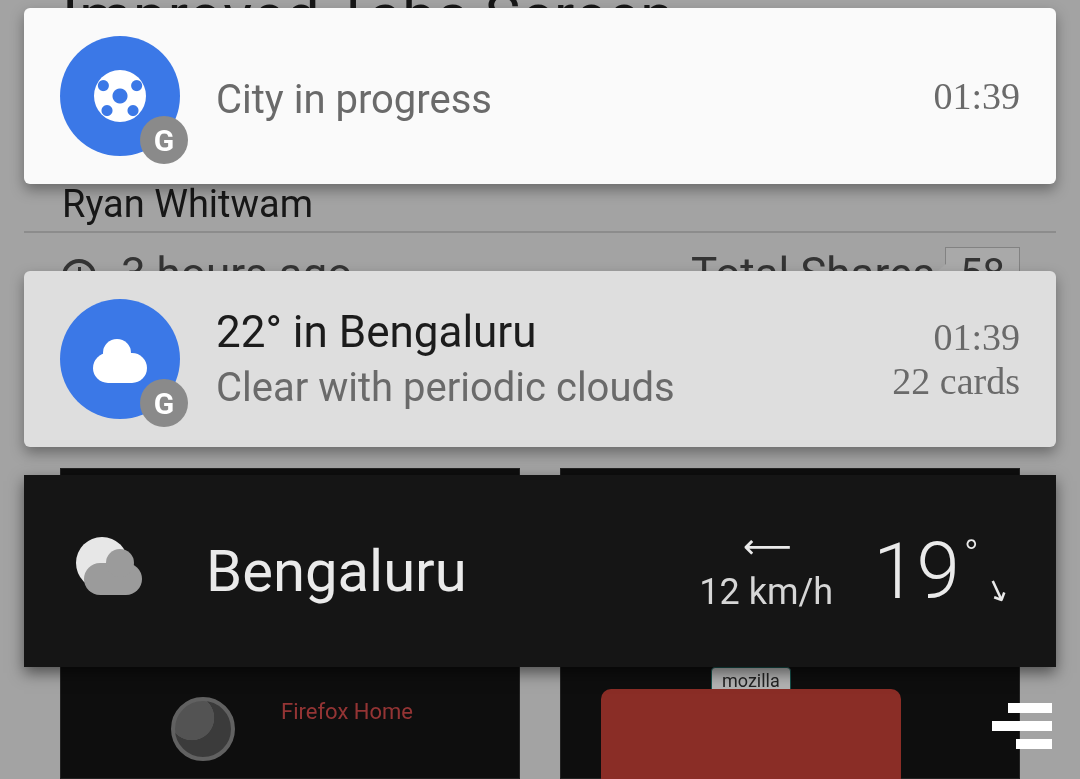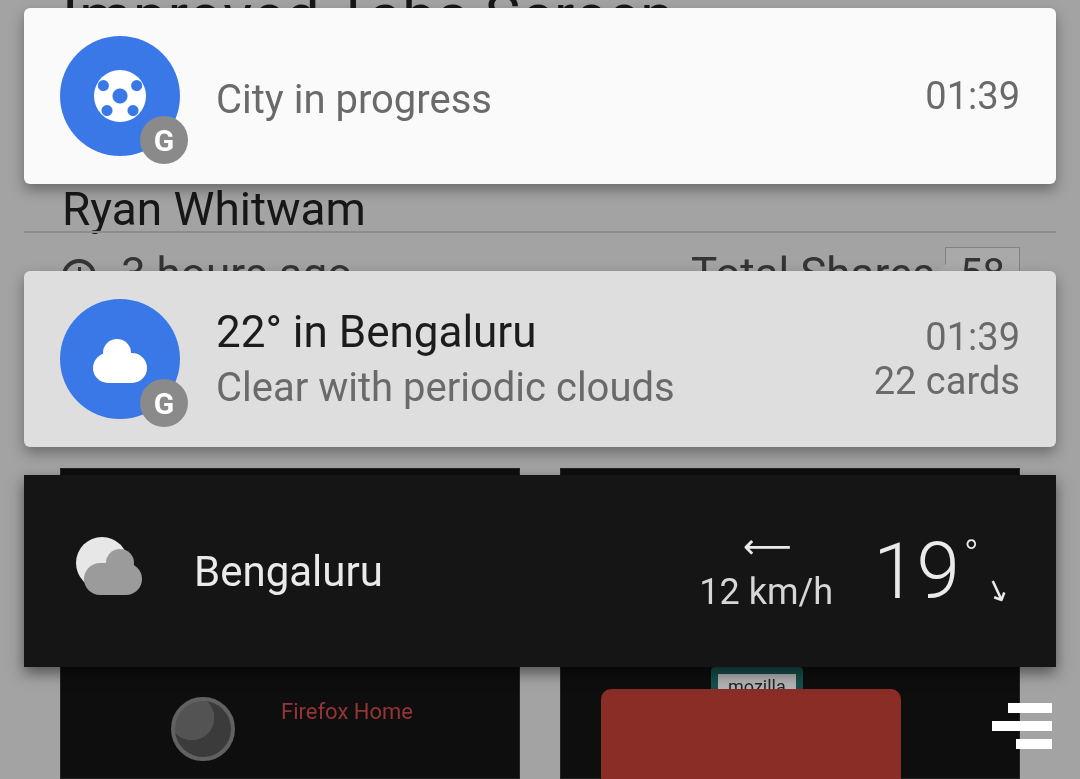--- a/index.html
+++ b/index.html
@@ -13,21 +13,21 @@
     filter: grayscale(20%);
   }
   .bg .dim { position: absolute; inset: 0; background: rgba(0,0,0,0.30); }
   .bg .headline {
     position: absolute; top: -20px; left: 62px;
     font-size: 60px; font-weight: 400; color: #222;
     letter-spacing: 1px;
   }
   .bg .author {
     position: absolute; top: 182px; left: 62px;
-    font-size: 46px; color: #222;
+    font-size: 38px; color: #222;
   }
   .bg .divider {
     position: absolute; top: 231px; left: 24px; right: 24px;
     height: 2px; background: #c9c9c9;
   }
   .bg .time-row {
     position: absolute; top: 247px; left: 62px; right: 60px;
     display: flex; justify-content: space-between; align-items: center;
     font-size: 44px; color: #4b4b4b;
   }
@@ -75,21 +75,21 @@
   .bg .thumb2 .heart {
     position:absolute; left:55px; top:72px; width:28px; height:28px;
     background:#d33; clip-path: polygon(50% 90%, 5% 40%, 20% 10%, 50% 30%, 80% 10%, 95% 40%);
   }
   .bg .thumb2 .redcard {
     position:absolute; left:40px; top:220px; width:300px; height:120px;
     background:#e03a2f; border-radius:10px;
   }
   .bg .thumb2 .mozilla {
     position:absolute; left:150px; top:198px; background:#fff; color:#333;
-    font-size:18px; padding:2px 10px; border-radius:4px; border:7px solid #0f766e;
+    font-size:18px; padding:2px 10px; border-radius:4px; border:1px solid #0f766e;
   }
 
   
   .stack-btn {
     position:absolute; right:28px; bottom:20px;
     width:72px; height:56px; display:flex; flex-direction:column; align-items:flex-end; gap:8px;
     z-index:50;
   }
   .stack-btn span{ display:block; height:10px; background:#fff;}
   .stack-btn span:nth-child(1){width:44px;}
@@ -114,21 +114,21 @@
   .card .g-badge{
     position:absolute; right:-8px; bottom:-8px;
     width:48px; height:48px; border-radius:50%; background:#8a8a8a;
     color:#fff; font-weight:700; font-size:30px;
     display:flex; align-items:center; justify-content:center;
     border:4px solid transparent;
   }
   .card .body { flex:1; min-width:0; }
   .card .title { font-size:44px; color:#1c1c1c; font-weight:400; line-height:1.15;}
   .card .sub   { font-size:40px; color:#6a6a6a; margin-top:6px;}
-  .card .meta  { text-align:right; color:#6a6a6a; }
+  .card .meta  { text-align:right; color:#6a6a6a;font-family:Liberation Serif, serif; }
   .card .meta .t { font-size:38px; }
   .card .meta .s { font-size:38px; }
 
   
   .card-sports { top:8px; background:#fafafa; }
   .soccer-icon {
     width:52px; height:52px; border-radius:50%;
     background:
       radial-gradient(circle at 50% 50%, #fff 0 100%);
     position:relative;
@@ -174,21 +174,21 @@
   }
   .banner .w-icon .cloud{
     position:absolute; left:14px; top:28px; width:58px;height:32px;border-radius:20px;
     background:#9b9b9b;
   }
   .banner .w-icon .cloud::before{
     content:"";position:absolute;left:22px;top:-14px;width:28px;height:28px;border-radius:50%;
     background:#9b9b9b;
   }
   .banner .col { flex:1; }
-  .banner .city { font-size:42px; }
+  .banner .city { font-size:58px;margin-left:12px; }
   .banner .cond { font-size:38px; color:#bdbdbd; margin-top:6px;}
   .banner .wind { text-align:center; margin-right:40px;}
   .banner .wind .arrow{
     font-size:34px; letter-spacing:-2px; display:block; line-height:1;
   }
   .banner .wind .spd{ font-size:36px; color:#d6d6d6; margin-top:8px;}
   .banner .temp { font-size:78px; font-weight:300; display:flex; align-items:flex-start;}
   .banner .temp .deg{ font-size:40px; margin-top:6px; margin-left:4px;}
   .banner .temp .trend{
     font-size:30px; margin-left:6px; margin-top:46px; transform:rotate(20deg);

